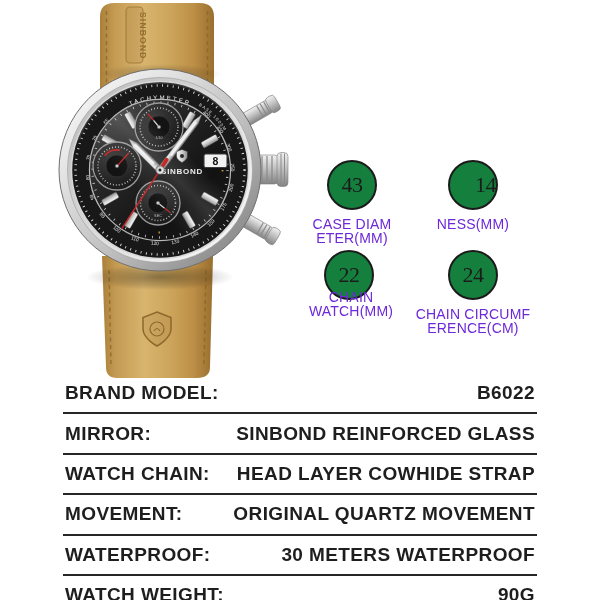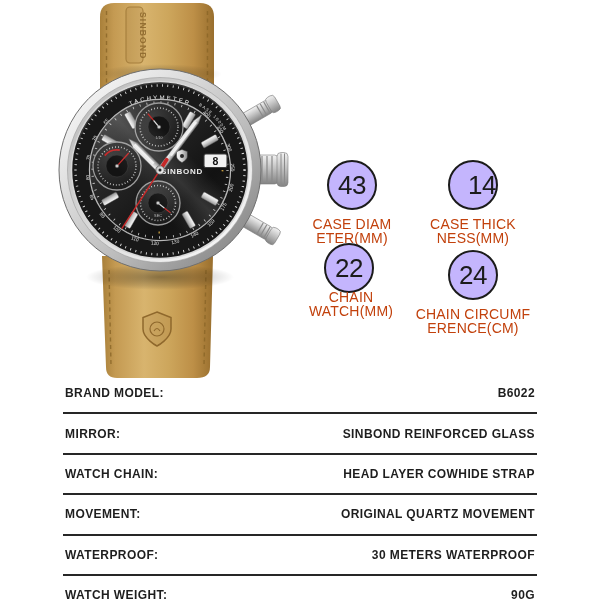--- a/index.html
+++ b/index.html
@@ -5,33 +5,33 @@
   html,body{margin:0;padding:0;background:#fff;}
   .canvas{
     position:relative;width:600px;height:600px;background:#ffffff;overflow:hidden;
     font-family:"Liberation Sans", sans-serif;color:#1c1c1c;
   }
   .watch-svg{position:absolute;left:0;top:0;}
   
   .badge-circle{
     position:absolute;width:50px;height:50px;border:2.5px solid #1b1b1b;border-radius:50%;
     display:flex;align-items:center;justify-content:center;
-    font-size:26px;letter-spacing:-0.5px;color:#1b1b1b;background:#c4b5fd;box-sizing:border-box;
+    font-size:22px;letter-spacing:-0.5px;color:#1b1b1b;background:#15803d;box-sizing:border-box;font-family:Liberation Serif, serif;
   }
   .badge-label{
     position:absolute;width:170px;text-align:center;font-size:14px;line-height:14px;
-    color:#c2410c;letter-spacing:0.2px;
+    color:#6d28d9;letter-spacing:0.2px;
   }
   .badge-label span{display:block;}
   
   .spec-table{position:absolute;left:63px;top:374px;width:474px;}
   .spec-row{
     height:38.4px;display:flex;justify-content:space-between;align-items:center;
     border-bottom:2px solid #262626;
-    font-size:12px;font-weight:700;letter-spacing:0.4px;color:#1e1e1e;white-space:nowrap;
+    font-size:19px;font-weight:700;letter-spacing:0.4px;color:#1e1e1e;white-space:nowrap;
   }
   .spec-row:last-child{border-bottom:none;}
   .spec-row .lbl{padding-left:2px;}
   .spec-row .val{padding-right:2px;}
   
   .tnum{font-family:"Liberation Sans",sans-serif;font-size:4.8px;fill:#e2e2e2;}
   .bezeltxt{font-family:"Liberation Sans",sans-serif;}
 </style>
 </head>
 <body>
@@ -313,25 +313,24 @@
     </div>
     <div class="badge-label" style="left:267px;top:217px;">
       <span>CASE DIAM</span>
       <span>ETER(MM)</span>
     </div>
 
     <div class="badge-circle" style="left:448px;top:160px;justify-content:flex-end;">
       <span>14</span>
     </div>
     <div class="badge-label" style="left:388px;top:217px;">
-      <span>CASE THICK</span>
       <span>NESS(MM)</span>
     </div>
 
-    <div class="badge-circle" style="left:324px;top:243px;justify-content:center;">
+    <div class="badge-circle" style="left:324px;top:250px;justify-content:center;">
       <span>22</span>
     </div>
     <div class="badge-label" style="left:266px;top:290px;">
       <span>CHAIN</span>
       <span>WATCH(MM)</span>
     </div>
 
     <div class="badge-circle" style="left:448px;top:250px;text-align:right;">
       <span>24</span>
     </div>

